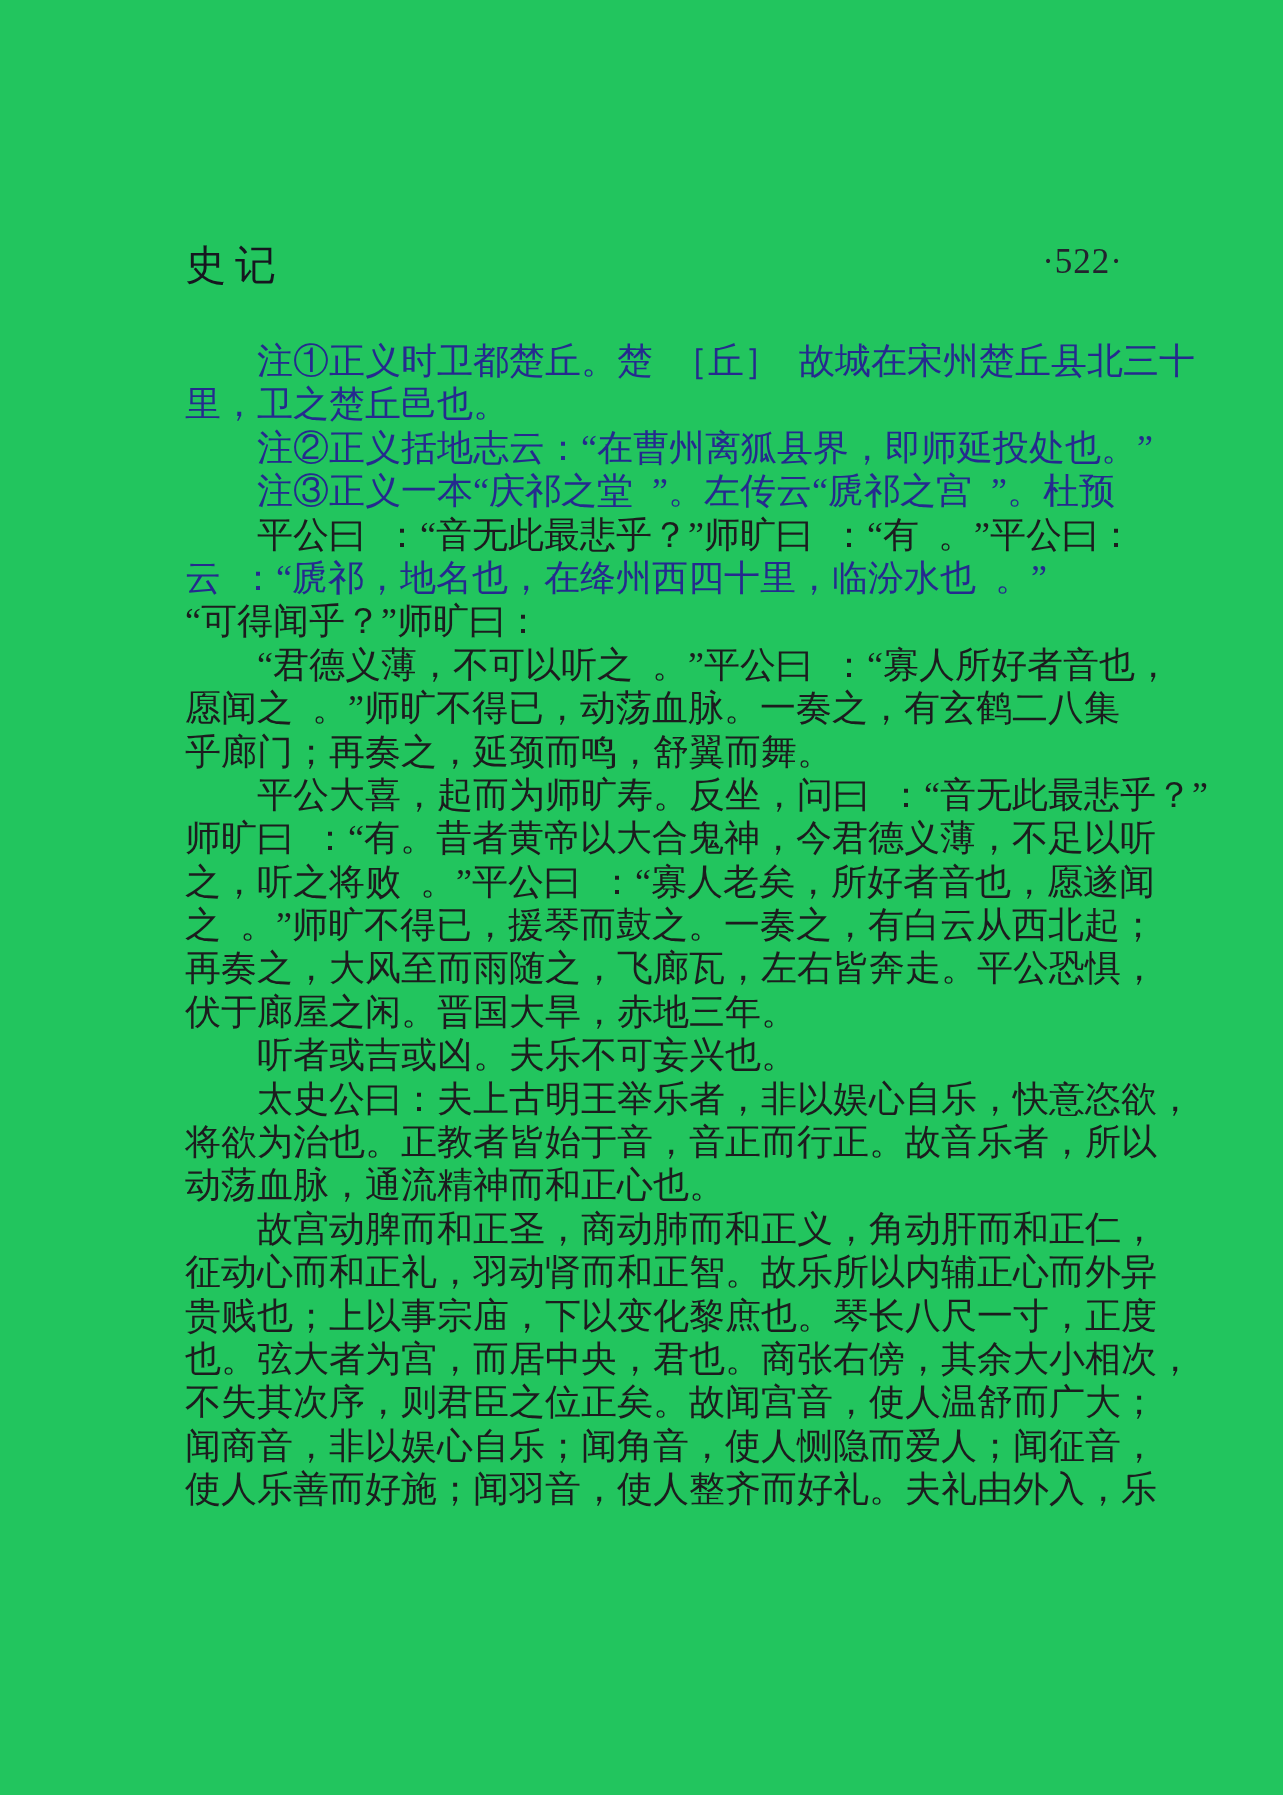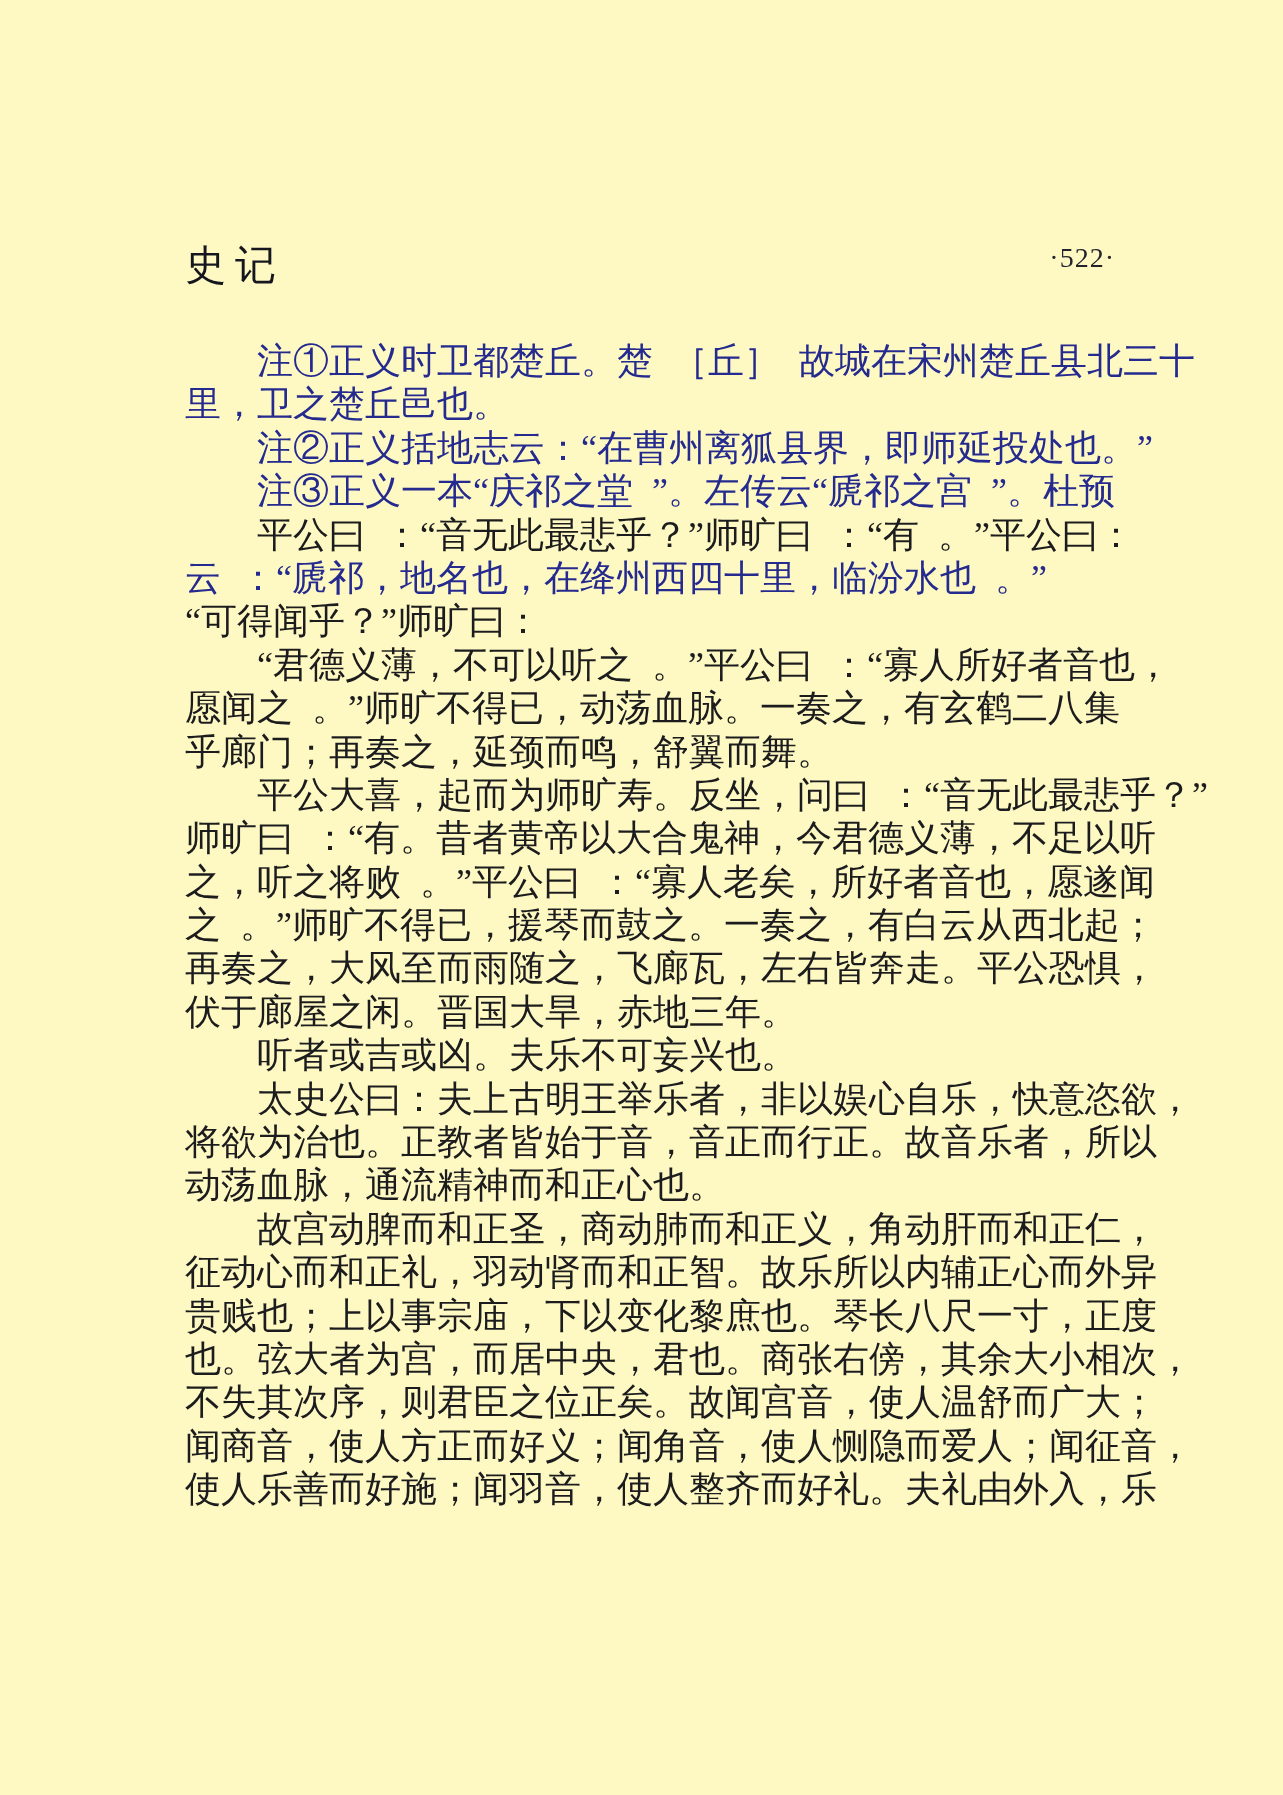--- a/index.html
+++ b/index.html
@@ -4,21 +4,21 @@
 <style>
   html, body {
     margin: 0;
     padding: 0;
     background: #ffffff;
   }
   .page {
     position: relative;
     width: 1283px;
     height: 1795px;
-    background: #fef9c3;
+    background: #22c55e;
     overflow: hidden;
     font-family: "Liberation Serif", "DejaVu Serif", serif;
   }
   .running-header {
     position: absolute;
     top: 238px;
     left: 185px;
     right: 152px;
     height: 50px;
   }
@@ -26,23 +26,23 @@
     position: absolute;
     left: 0;
     top: 0;
     font-size: 41px;
     letter-spacing: 9px;
     color: #16161f;
     font-weight: 400;
   }
   .page-number {
     position: absolute;
-    right: 16px;
+    right: 8px;
     top: 4px;
-    font-size: 28px;
+    font-size: 35px;
     letter-spacing: 1px;
     color: #23232e;
   }
   .body-text {
     position: absolute;
     left: 185px;
     top: 340px;
     width: 960px;
     word-spacing: 10px;
   }
@@ -83,16 +83,16 @@
       <div class="line black">伏于廊屋之闲。晋国大旱，赤地三年。</div>
       <div class="line black indent">听者或吉或凶。夫乐不可妄兴也。</div>
       <div class="line black indent">太史公曰：夫上古明王举乐者，非以娱心自乐，快意恣欲，</div>
       <div class="line black">将欲为治也。正教者皆始于音，音正而行正。故音乐者，所以</div>
       <div class="line black">动荡血脉，通流精神而和正心也。</div>
       <div class="line black indent">故宫动脾而和正圣，商动肺而和正义，角动肝而和正仁，</div>
       <div class="line black">征动心而和正礼，羽动肾而和正智。故乐所以内辅正心而外异</div>
       <div class="line black">贵贱也；上以事宗庙，下以变化黎庶也。琴长八尺一寸，正度</div>
       <div class="line black">也。弦大者为宫，而居中央，君也。商张右傍，其余大小相次，</div>
       <div class="line black">不失其次序，则君臣之位正矣。故闻宫音，使人温舒而广大；</div>
-      <div class="line black">闻商音，使人方正而好义；闻角音，使人恻隐而爱人；闻征音，</div>
+      <div class="line black">闻商音，非以娱心自乐；闻角音，使人恻隐而爱人；闻征音，</div>
       <div class="line black">使人乐善而好施；闻羽音，使人整齐而好礼。夫礼由外入，乐</div>
     </div>
 </div>
 
 </body></html>

